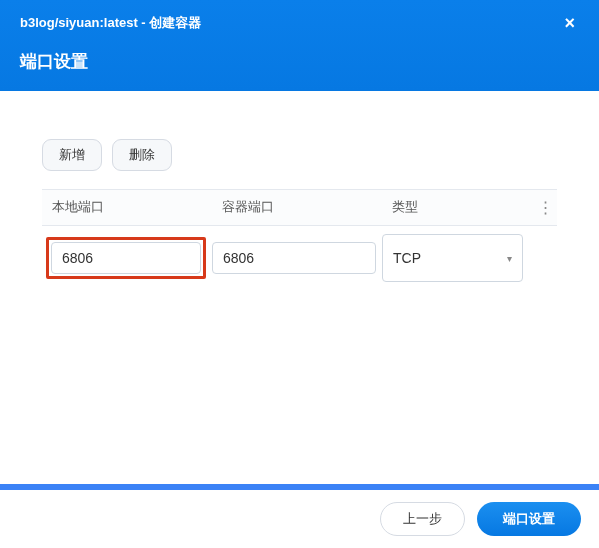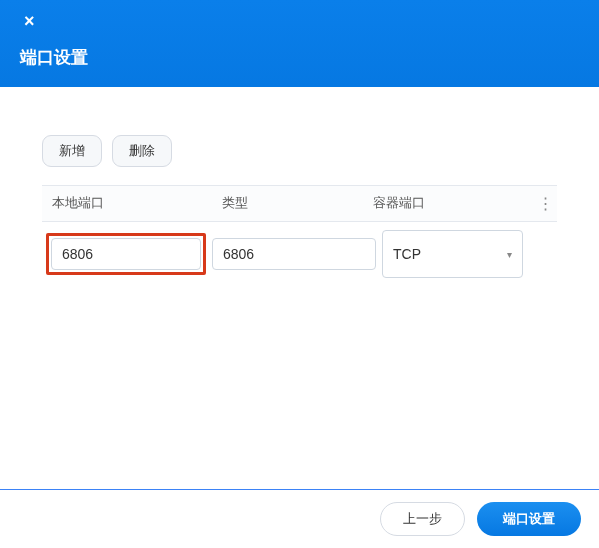--- a/index.html
+++ b/index.html
@@ -121,21 +121,21 @@
       color: #888;
       cursor: pointer;
       font-size: 16px;
       letter-spacing: -1px;
     }
     .footer {
       position: absolute;
       bottom: 0;
       left: 0;
       right: 0;
-      border-top: 1px solid #3b82f6;
+      border-top: 6px solid #3b82f6;
       display: flex;
       justify-content: flex-end;
       padding: 12px 18px;
       gap: 12px;
       background: #fff;
       align-items: center;
     }
     .btn-secondary {
       border: 1px solid #d6dbe3;
       background: #fff;
@@ -154,36 +154,37 @@
       font-size: 13px;
       font-weight: bold;
       cursor: pointer;
     }
   </style>
 </head>
 <body>
 
 <div class="header">
   <div class="title-bar">
+    <span>b3log/siyuan:latest - 创建容器</span>
     <span class="close-icon">×</span>
   </div>
   <div class="heading">端口设置</div>
 </div>
 
 <div class="body">
 
   <div class="btn-row">
     <button class="btn">新增</button>
     <button class="btn">删除</button>
   </div>
 
   <div class="table-head">
     <div class="th col1">本地端口</div>
+    <div class="th col2">容器端口</div>
     <div class="th col3">类型</div>
-    <div class="th col2">容器端口</div>
     <div class="th col4">
       <span class="more-dots">⋮</span>
     </div>
   </div>
 
   <div class="table-row">
     <div class="cell-wrap col1">
       <div class="highlight-box">
         <input class="input" value="6806" style="">
       </div>

